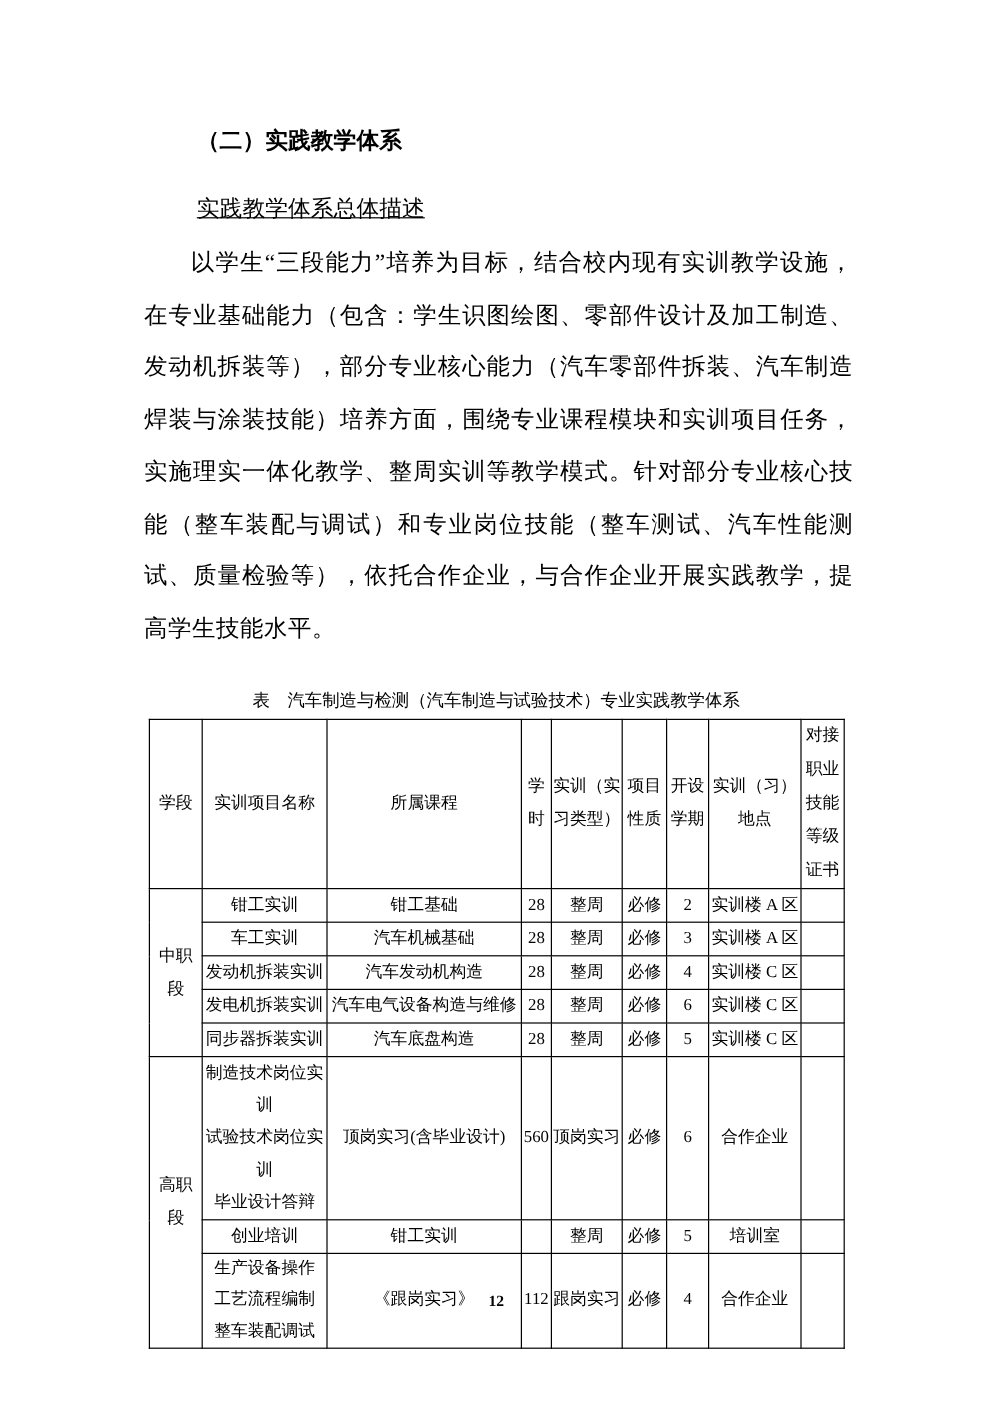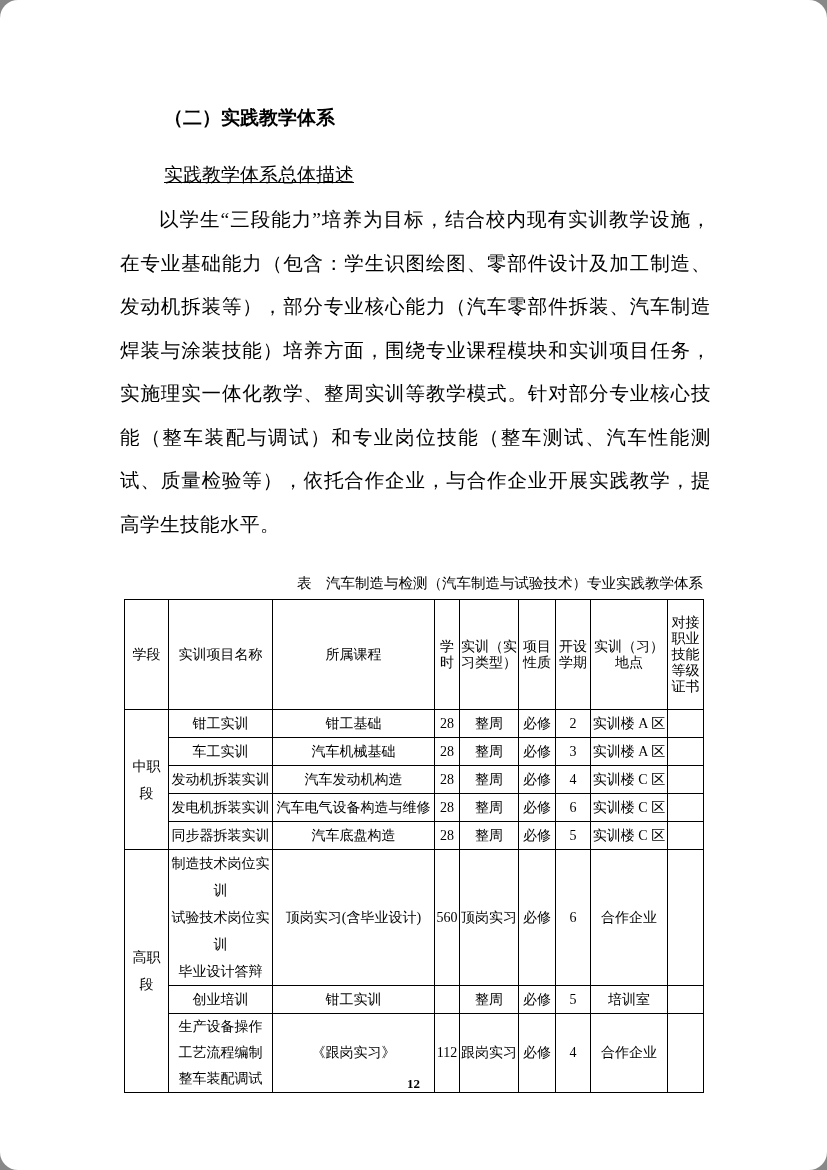--- a/index.html
+++ b/index.html
@@ -4,21 +4,20 @@
 <style>
   html,body { margin:0; padding:0; background:#888; }
   .page {
     position:relative;
     width:827px; height:1170px;
     margin:0 auto;
     background:#ffffff;
     color:#000;
     font-family:"Liberation Serif","DejaVu Serif",serif;
     overflow:hidden;
-    border-radius:18px;
   }
   .content { padding:106px 116px 0 120px; }
 
   .heading {
     font-size:19px; font-weight:bold;
     margin:0 0 0 44px;
     line-height:24px;
   }
   .subheading {
     font-size:19px; font-weight:normal;
@@ -29,40 +28,40 @@
   .paragraph {
     margin:11px 0 0 0;
     font-size:19.5px;
     line-height:43.5px;
     text-align:justify;
     text-indent:2em;
     letter-spacing:0.5px;
   }
   .table-caption {
     width:579px; margin:28px 0 6px 4px;
-    font-size:14.5px; text-align:right;
+    font-size:14.5px; text-align:center;
     font-weight:normal;
   }
   table.practice-table {
     border-collapse:collapse;
     table-layout:fixed;
     width:579px;
     margin-left:4px;
   }
   .practice-table th, .practice-table td {
     border:1px solid #000;
     text-align:center;
     vertical-align:middle;
     font-size:14px;
     padding:0 1px;
     overflow:hidden;
     white-space:pre-line;
     font-weight:normal;
   }
-  .practice-table th { line-height:16px;margin-top:20px; }
+  .practice-table th { line-height:28px;margin-top:20px; }
   .practice-table td { line-height:27px; }
   tr.hdr      { height:110px; }
   tr.row-s    { height:28px; }
   tr.row-big  { height:133px; }
   tr.row-mini { height:26px; }
   tr.row-tri  { height:78px;margin-left:37px; }
   tr.row-tri td { line-height:26px; }
   .page-number {
     position:absolute;
     left:0; right:0; top:1076px;

